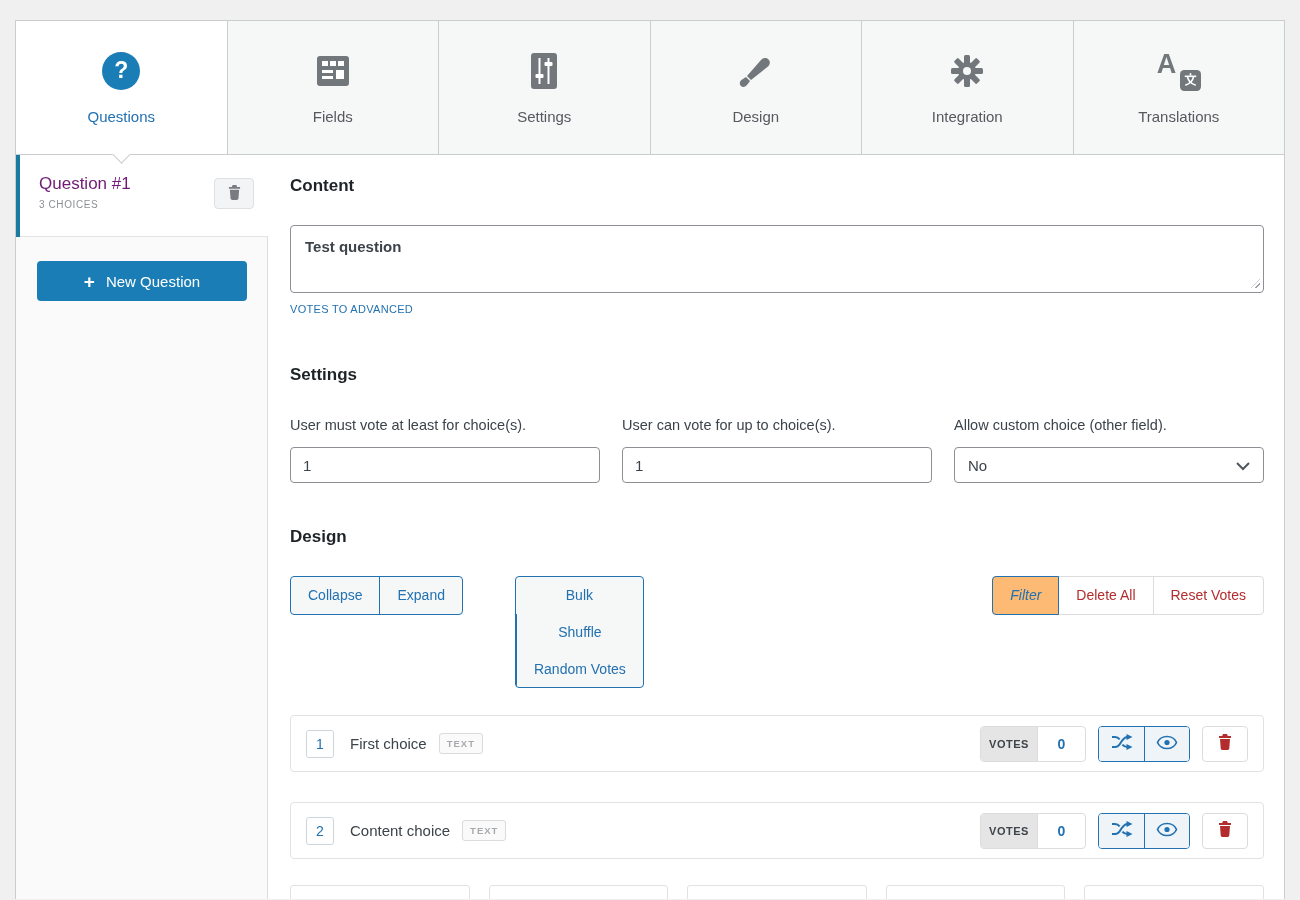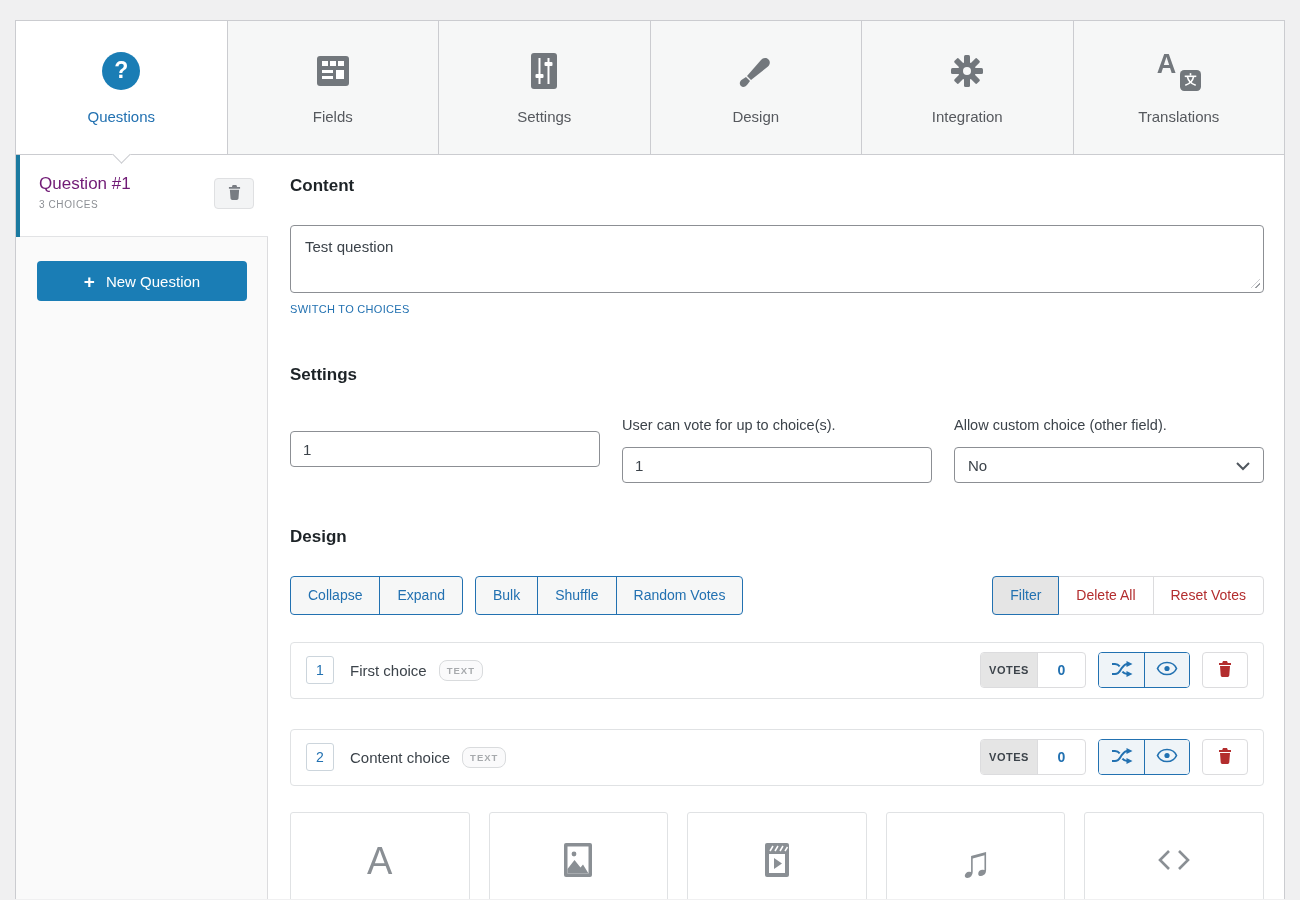--- a/index.html
+++ b/index.html
@@ -41,60 +41,60 @@
   .new-q { width:100%; height:40px; background:#1a7db5; border:none; border-radius:4px; color:#fff;
            font-size:15px; font-family:inherit; display:flex; align-items:center; justify-content:center; gap:11px; cursor:pointer; }
   .new-q .plus { font-size:19px; font-weight:bold; line-height:1; }
 
   
   main { flex:1; padding:0 20px 0 22px; overflow:hidden; }
   .section-h { font-size:17px; font-weight:700; color:#1d2327; }
   .h-content { margin-top:21px; }
   .ta-wrap { position:relative; margin-top:29px; }
   .content-ta { display:block; width:100%; height:68px; border:1px solid #8c8f94; border-radius:4px;
-                padding:12px 14px; font-size:15px; color:#3c434a; font-family:inherit; resize:none; background:#fff; }
+                padding:12px 14px; font-size:15px; color:#3c434a; font-family:inherit; resize:none; background:#fff;font-weight:bold; }
   .grip { position:absolute; right:4px; bottom:5px; width:9px; height:9px; pointer-events:none;
           background:repeating-linear-gradient(135deg, transparent 0 2.2px, #9b9ea3 2.2px 3.4px);
           clip-path:polygon(100% 0, 100% 100%, 0 100%); }
   .switch-link { display:inline-block; margin-top:10px; font-size:11px; color:#2271b1; letter-spacing:.3px;
                  text-decoration:none; cursor:pointer; }
   .h-settings { margin-top:48px; }
   .fields-row { display:flex; gap:22px; margin-top:32px; }
   .field { flex:1; }
   .field-label { font-size:14.5px; color:#3c434a; }
   .text-input { margin-top:14px; width:100%; height:36px; border:1px solid #8c8f94; border-radius:4px;
                 padding:0 12px; font-size:15px; color:#3c434a; font-family:inherit; background:#fff; }
   .fake-select { margin-top:14px; width:100%; height:36px; border:1px solid #8c8f94; border-radius:4px;
                  padding:0 13px; font-size:15px; color:#3c434a; background:#fff; display:flex;
                  align-items:center; justify-content:space-between; cursor:pointer; }
   .h-choices { margin-top:44px; }
 
-  .toolbar { display:flex; margin-top:29px; align-items:flex-start; }
+  .toolbar { display:flex; margin-top:29px; align-items:flex-start;gap:40px; }
   .btn-group { display:inline-flex; border:1px solid #2271b1; border-radius:4px; overflow:hidden; background:#f6f7f7; }
-  .btn-group + .btn-group { margin-left:12px; }
+  .btn-group + .btn-group { margin-left:12px;flex-direction:column; }
   .btn-group button { font-size:14px; color:#2271b1; background:transparent; border:none; border-left:1px solid #2271b1;
                       padding:10px 17px; font-family:inherit; cursor:pointer; line-height:1.2; }
   .btn-group button:first-child { border-left:none; }
   .filter-group { margin-left:auto; display:inline-flex; border:1px solid #dcdcde; border-radius:4px; background:#fff; }
   .filter-group button { font-size:14px; font-family:inherit; cursor:pointer; padding:10px 17px; line-height:1.2;
                          background:transparent; border:none; }
-  .filter-group .filter { background:#e5e5e5; color:#2271b1; border:1px solid #2271b1;
-                          margin:-1px 0 -1px -1px; border-radius:4px 0 0 4px; }
+  .filter-group .filter { background:#fdba74; color:#2271b1; border:1px solid #2271b1;
+                          margin:-1px 0 -1px -1px; border-radius:4px 0 0 4px;font-style:italic; }
   .filter-group .danger { color:#b32d2e; }
   .filter-group .danger + .danger { border-left:1px solid #dcdcde; }
 
   .choice-card { height:57px; border:1px solid #e0e2e4; border-radius:4px; background:#fff;
                  display:flex; align-items:center; padding:0 15px; cursor:pointer; }
   .choice-card.first { margin-top:27px; }
   .choice-card.second { margin-top:30px; }
   .choice-num { width:28px; height:28px; border:1px solid #ccd5dc; border-radius:3px; color:#2271b1;
                 font-size:14px; display:flex; align-items:center; justify-content:center; background:#fff; }
   .choice-label { margin-left:16px; font-size:15px; color:#3c434a; }
   .type-badge { margin-left:12px; font-size:9.5px; font-weight:bold; color:#a7aaad; letter-spacing:1px;
-                border:1px solid #d9dbdd; background:#fafafb; border-radius:8px; padding:4px 7px; }
+                border:1px solid #d9dbdd; background:#fafafb; border-radius:3px; padding:4px 7px; }
   .choice-right { margin-left:auto; display:flex; align-items:center; }
   .votes-group { display:flex; border:1px solid #dcdcde; border-radius:4px; overflow:hidden; height:36px; background:#fff; }
   .vlabel { width:57px; display:flex; align-items:center; justify-content:center; font-size:11px; font-weight:bold;
             color:#3c434a; letter-spacing:.5px; background:#e5e5e5; border-right:1px solid #dcdcde; }
   .vval { width:47px; display:flex; align-items:center; justify-content:center; font-size:14px; font-weight:bold;
           color:#2271b1; cursor:pointer; }
   .icon-group { display:flex; border:1px solid #2271b1; border-radius:4px; overflow:hidden; height:36px; margin-left:12px; }
   .icbtn { width:45px; display:flex; align-items:center; justify-content:center; background:#eff4f8;
            border:none; cursor:pointer; }
   .icbtn + .icbtn { border-left:1px solid #2271b1; }
@@ -215,25 +215,26 @@
       </div>
     </aside>
 
     <main>
 
       <h2 class="section-h h-content">Content</h2>
       <div class="ta-wrap">
         <textarea class="content-ta" style="">Test question</textarea>
         <span class="grip"></span>
       </div>
-      <a class="switch-link">SWITCH TO CHOICES</a>
+      <a class="switch-link">VOTES TO ADVANCED</a>
 
       <h2 class="section-h h-settings">Settings</h2>
       <div class="fields-row">
         <div class="field">
+          <div class="field-label">User must vote at least for choice(s).</div>
           <input class="text-input" value="1" style="">
         </div>
         <div class="field">
           <div class="field-label">User can vote for up to choice(s).</div>
           <input class="text-input" value="1" style="">
         </div>
         <div class="field">
           <div class="field-label">Allow custom choice (other field).</div>
           <div class="fake-select">
             <span>No</span>

